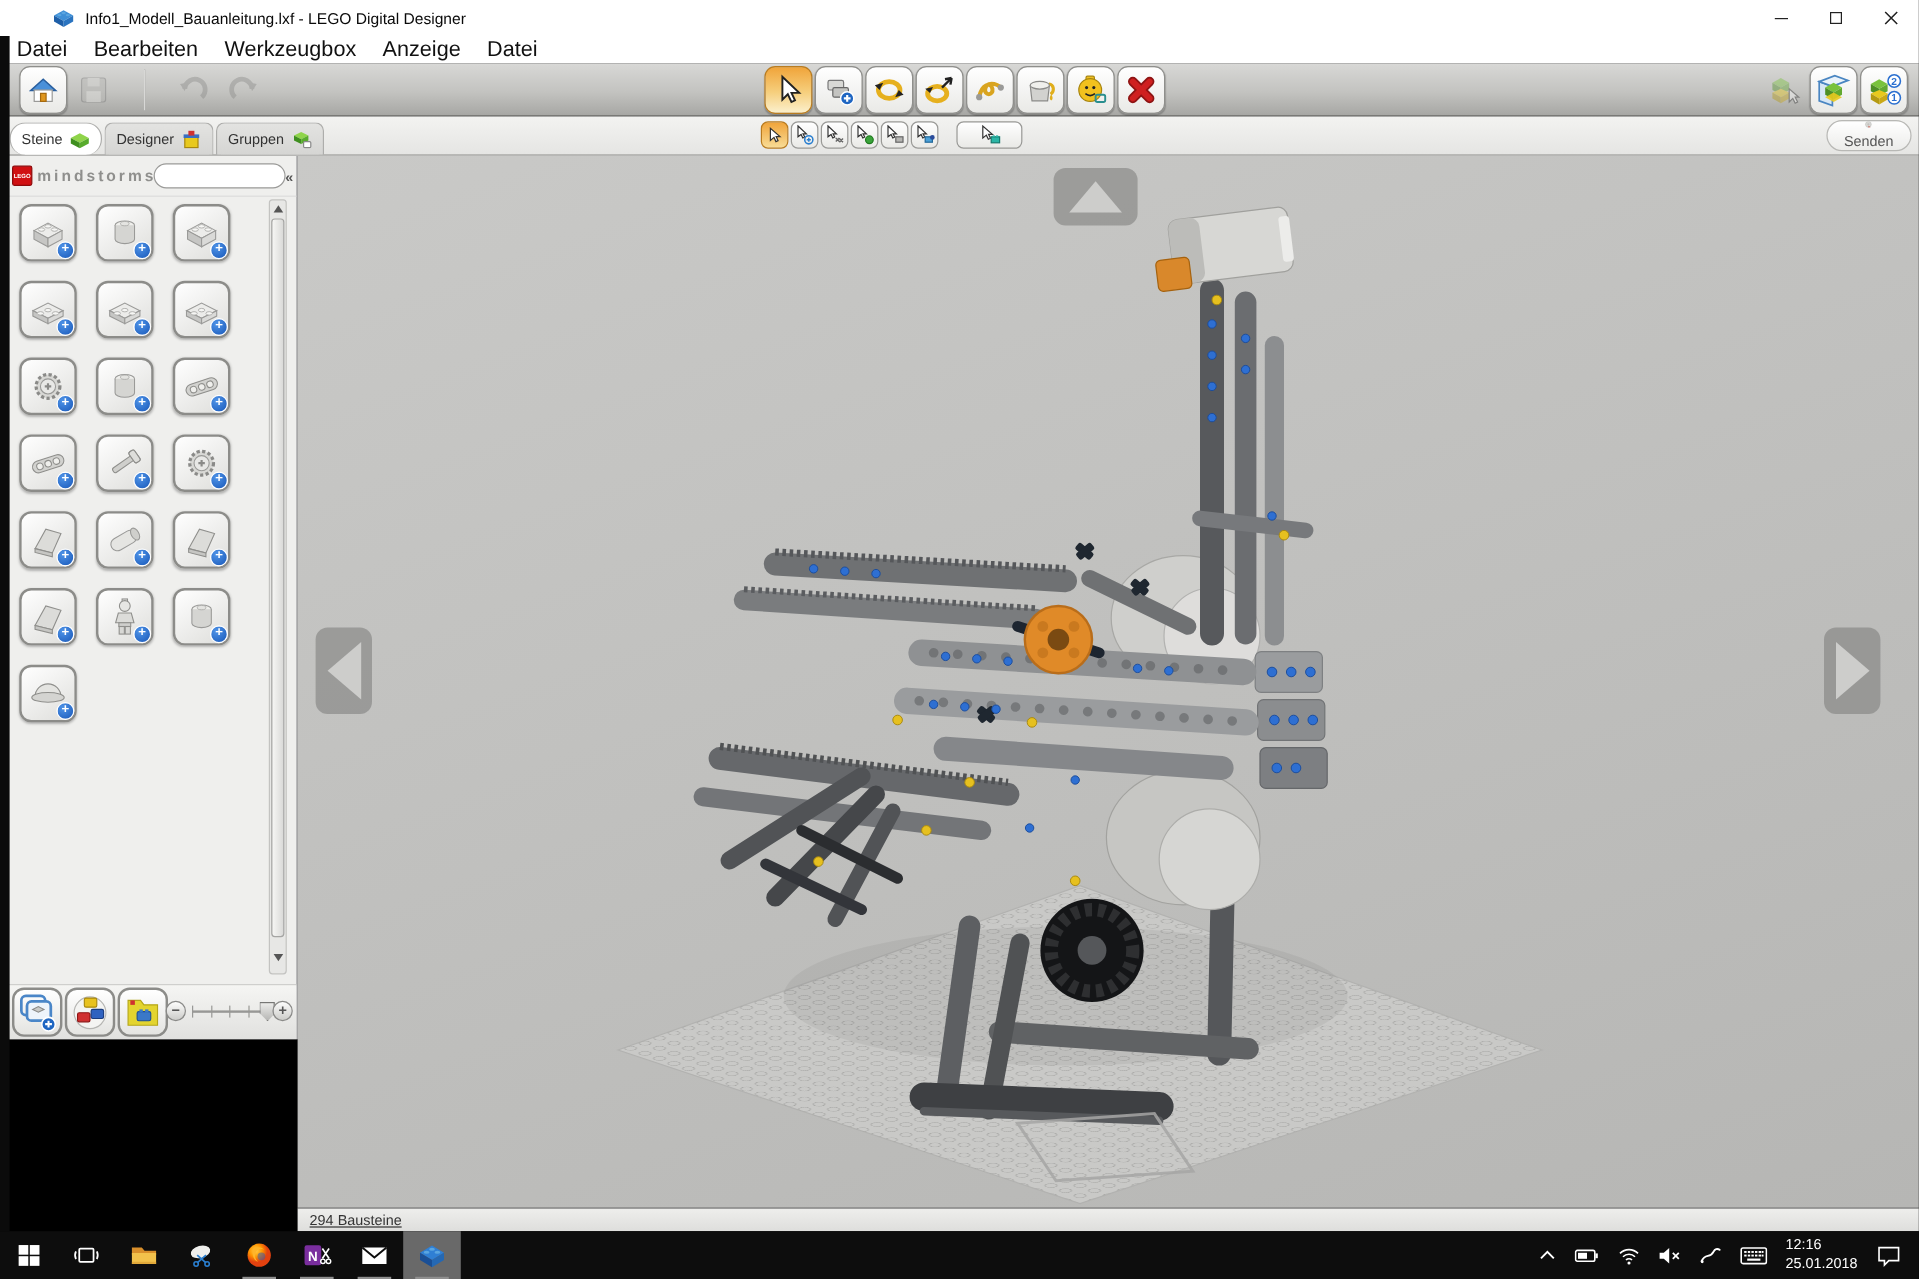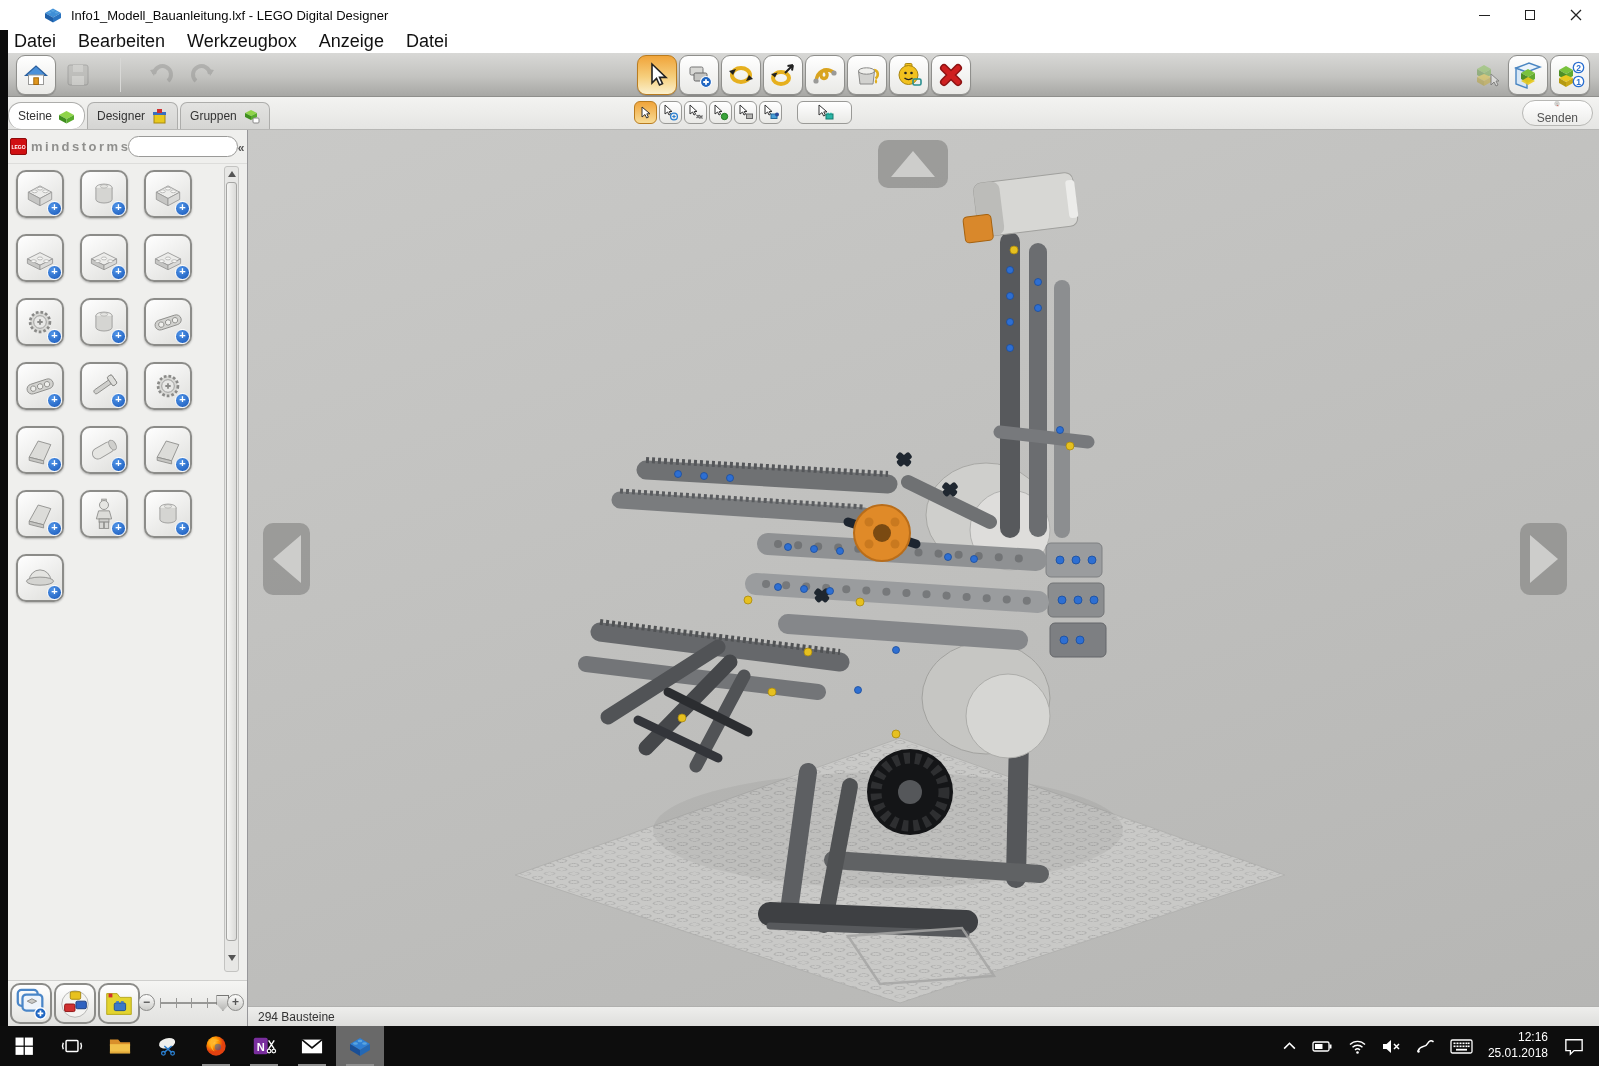--- a/index.html
+++ b/index.html
@@ -45,21 +45,21 @@
   .sbtn.active-orange { background:linear-gradient(#f0a43a,#f8dc96); border-color:#b97c20; }
   .sbtn.wide { width:55px; margin-left:13px; }
   .senden-btn { position:absolute; right:6px; top:3px; height:26px; border-radius:13px; border:1px solid #b8b8b5;
     background:linear-gradient(#ffffff,#ececea); display:flex; align-items:center; gap:4px; padding:0 14px; font-size:12px; color:#555;flex-direction:column; }
 
   
   .main { position:absolute; top:130px; left:0; width:1599px; height:896px; }
   .edge-strip { position:absolute; left:0; top:30px; width:8px; height:996px; background:#0b0b0b; z-index:45; }
 
   
-  .sidebar { position:absolute; left:0; top:0; width:248px; height:896px; background:#efefed; border-right:1px solid #97979a; }
+  .sidebar { position:absolute; left:0; top:0; width:248px; height:736px; background:#efefed; border-right:1px solid #97979a; }
   .side-header { position:absolute; top:0; left:0; right:0; height:34px; border-bottom:1px solid #dddddb; }
   .brand { position:absolute; left:10px; top:8px; display:flex; align-items:center; gap:4px; }
   .lego-tile { width:17px; height:17px; background:#d01012; border:1px solid #8d0a0b; border-radius:2px;
     color:#fff; font-size:5px; font-weight:bold; display:flex; align-items:center; justify-content:center; }
   .brand-text { font-size:13px; font-weight:bold; color:#8f8f8d; letter-spacing:2.5px; }
   .search-box { position:absolute; left:128px; top:6px; width:110px; height:21px; border:1px solid #9a9a98;
     border-radius:11px; background:#fff; padding:0 10px; font-size:12px; font-family:"Liberation Sans",sans-serif; outline:none; }
   .collapse-btn { position:absolute; right:1px; top:11px; font-size:12px; font-weight:bold; color:#555; width:10px; text-align:center; }
   .collapse-btn::before { content:"\00AB"; }
 
@@ -96,29 +96,29 @@
   .canvas { position:absolute; left:0; top:0; right:0; bottom:20px; background:linear-gradient(160deg,#c9c9c7,#b6b6b4); overflow:hidden; }
   .scene { position:absolute; left:0; top:0; width:1351px; height:876px; }
   .nav { position:absolute; border-radius:10px; background:rgba(122,122,120,.55); display:flex; align-items:center; justify-content:center; }
   .nav-up { left:630px; top:10px; width:70px; height:48px; }
   .nav-left { left:15px; top:393px; width:47px; height:72px; }
   .nav-right { right:32px; top:393px; width:47px; height:72px; }
   .tri-up { width:0; height:0; border-left:22px solid transparent; border-right:22px solid transparent; border-bottom:26px solid #cdcdcb; }
   .tri-left { width:0; height:0; border-top:24px solid transparent; border-bottom:24px solid transparent; border-right:28px solid #cdcdcb; }
   .tri-right { width:0; height:0; border-top:24px solid transparent; border-bottom:24px solid transparent; border-left:28px solid #cdcdcb; }
   .statusbar { position:absolute; left:0; right:0; bottom:0; height:20px; background:linear-gradient(#eeeeec,#dededc);
-    border-top:1px solid #b0b0ae; font-size:12px; color:#333; display:flex; align-items:center; padding-left:10px; }
+    border-top:1px solid #b0b0ae; font-size:12px; color:#333; display:flex; align-items:center; padding-left:10px;text-decoration:underline; }
 
   
   .taskbar { position:absolute; left:0; bottom:0; width:1599px; height:40px; background:#0d0d0d; display:flex; align-items:center; z-index:60; }
   .task-slot { width:48px; height:40px; display:flex; align-items:center; justify-content:center; position:relative; }
   .task-slot.running::after { content:""; position:absolute; bottom:0; left:10px; right:10px; height:2px; background:#8f8f8f; }
   .task-slot.active { background:rgba(255,255,255,.38); }
   .tray { margin-left:auto; display:flex; align-items:center; gap:15px; padding-right:14px; }
-  .clock { text-align:right; font-size:12px; line-height:1.3; color:#fff; }
+  .clock { text-align:left; font-size:12px; line-height:1.3; color:#fff; }
 </style>
 </head>
 <body>
 
 <svg width="0" height="0" style="position:absolute" aria-hidden="true">
   <defs>
     <symbol id="sym-brick" viewBox="0 0 40 40">
       <path d="M7 18 L20 11 L33 18 L20 25 Z" fill="#ececea" stroke="#9a9a98"></path>
       <path d="M7 18 v8 l13 7 v-8 Z" fill="#c6c6c4" stroke="#9a9a98"></path>
       <path d="M33 18 v8 l-13 7 v-8 Z" fill="#dadad8" stroke="#9a9a98"></path>

